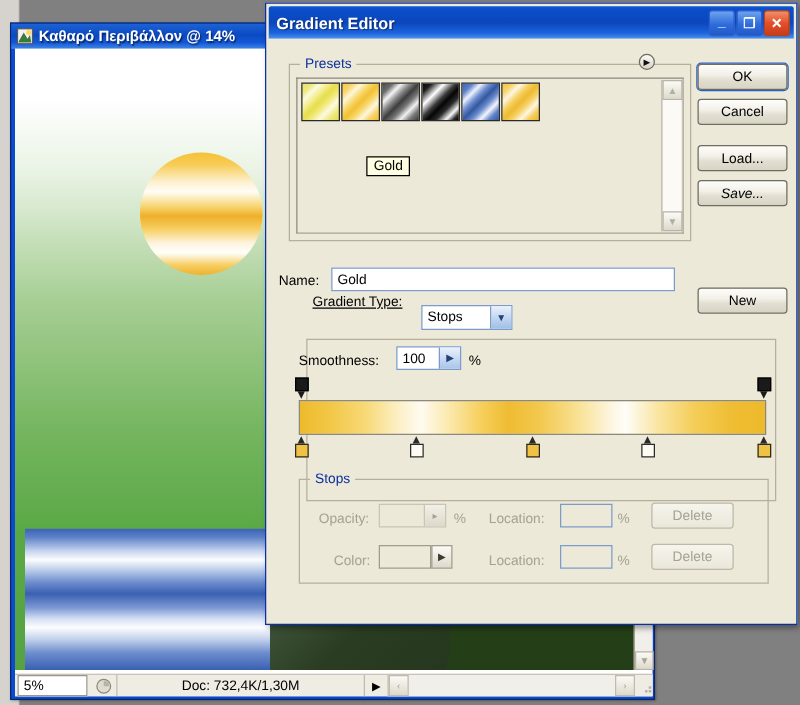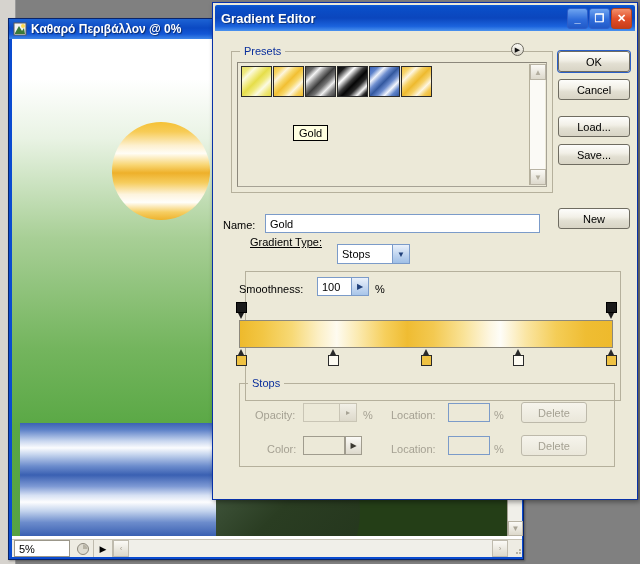--- a/index.html
+++ b/index.html
@@ -321,21 +321,21 @@
 
   <div class="doc-window">
     <div class="doc-titlebar">
       <span class="ticon">
         <svg width="14" height="14" viewBox="0 0 14 14">
           <rect x="1" y="1" width="12" height="12" fill="#f2f2f2" stroke="#5a5a5a"></rect>
           <path d="M2 11 L6 4 L9 9 L11 6 L12 12 L2 12 Z" fill="#3a7a3a"></path>
           <circle cx="10" cy="4" r="2" fill="#ffd84d"></circle>
         </svg>
       </span>
-      <span class="doc-title">Καθαρό Περιβάλλον @ 0%</span>
+      <span class="doc-title">Καθαρό Περιβάλλον @ 14%</span>
     </div>
 
     <div class="doc-client">
       <div class="canvas-area">
         <div class="bg-sky"></div>
         <div class="sun"></div>
         <div class="dark-field"></div>
         <div class="dark-blob"></div>
         <div class="lake"></div>
       </div>
@@ -351,20 +351,23 @@
 
       <div class="doc-statusbar">
         <div class="sb-zoom">
           <span>5%</span>
         </div>
         <div class="sb-icon">
           <svg width="14" height="14" viewBox="0 0 14 14">
             <circle cx="7" cy="7" r="5.5" fill="#dedbd0" stroke="#8c887c"></circle>
             <path d="M7 2.5 A4.5 4.5 0 0 1 11.5 7 L7 7 Z" fill="#b6b2a4"></path>
           </svg>
+        </div>
+        <div class="sb-doc">
+          <span>Doc: 732,4K/1,30M</span>
         </div>
         <div class="sb-arrow">
           <span>▶</span>
         </div>
         <div class="sb-hscroll">
           <div class="sb-btn" style="position:relative;width:16px;height:17px;border:1px solid #bfbbae;">
             <span>‹</span>
           </div>
           <div class="sb-btn" style="position:relative;width:16px;height:17px;border:1px solid #bfbbae;">
             <span>›</span>
@@ -427,29 +430,29 @@
 
       <div class="btn default" style="left:343px;top:20px;width:72px;height:21px;">
         <span>OK</span>
       </div>
       <div class="btn" style="left:343px;top:48px;width:72px;height:21px;">
         <span>Cancel</span>
       </div>
       <div class="btn" style="left:343px;top:85px;width:72px;height:21px;">
         <span>Load...</span>
       </div>
-      <div class="btn" style="left:343px;top:113px;width:72px;height:21px;">
+      <div class="btn" style="left:343px;top:113px;width:72px;height:21px;font-style:italic;">
         <span>Save...</span>
       </div>
 
       <span class="lbl" style="left:8px;top:188px;">Name:</span>
       <div class="txtbox" style="left:50px;top:183px;width:275px;height:19px;">
         <span>Gold</span>
       </div>
-      <div class="btn" style="left:343px;top:177px;width:72px;height:21px;">
+      <div class="btn" style="left:343px;top:199px;width:72px;height:21px;">
         <span>New</span>
       </div>
 
       <div class="fieldset gtype-fs"></div>
 
       <span class="lbl" style="left:35px;top:205px;text-decoration:underline;">Gradient Type:</span>
       <div class="combo" style="left:122px;top:213px;width:73px;height:20px;">
         <span class="val">Stops</span>
         <span class="arrow">▼</span>
       </div>

